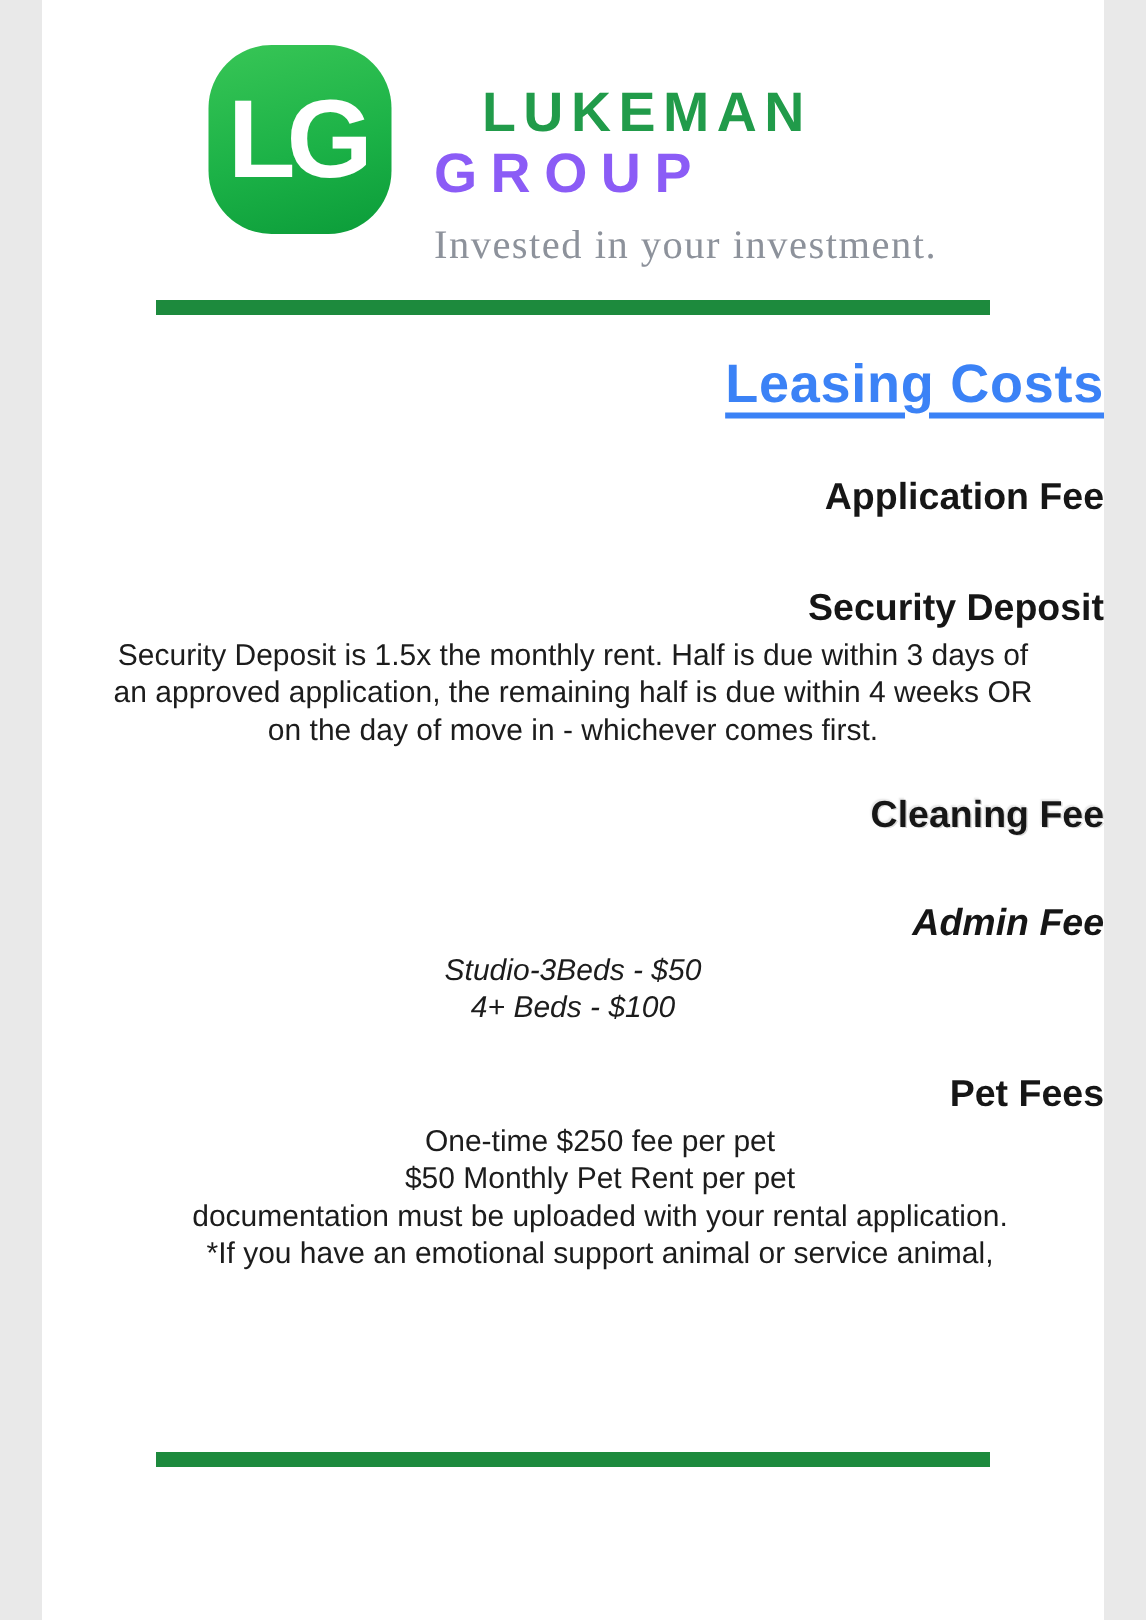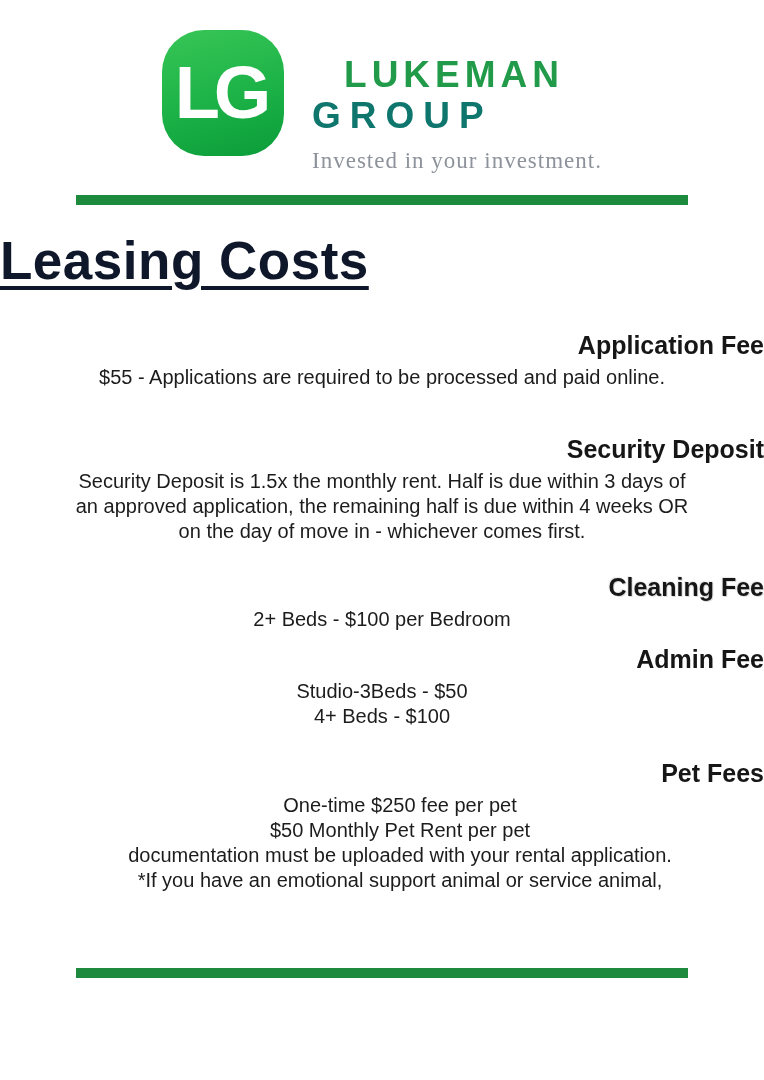--- a/index.html
+++ b/index.html
@@ -1,18 +1,18 @@
 <!DOCTYPE html>
 <html><head>
 <meta charset="utf-8">
 <style>
   html, body { margin: 0; padding: 0; background: #e9e9e9; }
   .page {
     position: relative;
-    width: 764px;
+    width: 708px;
     height: 1080px;
     margin: 0 auto;
     background: #ffffff;
     font-family: "Liberation Sans", sans-serif;
     color: #1c1c1c;
     overflow: hidden;
   }
 
   
   .brand {
@@ -44,31 +44,31 @@
   .brand-name-line1 {
     color: #219b4a;
     font-size: 37px;
     font-weight: 600;
     letter-spacing: 5px;
     line-height: 41px;
     white-space: nowrap;
     margin-left: 32px;
   }
   .brand-name-line2 {
-    color: #0f766e;
+    color: #8b5cf6;
     font-size: 37px;
     font-weight: 600;
     letter-spacing: 9px;
     line-height: 41px;
     white-space: nowrap;
   }
   .tagline {
     font-family: "Liberation Serif", serif;
     color: #8d929b;
-    font-size: 23px;
+    font-size: 27px;
     letter-spacing: 1px;
     margin-top: 12px;
     white-space: nowrap;
   }
 
   
   .rule {
     height: 10px;
     background: #1d8a3d;
     margin-left: 76px;
@@ -79,24 +79,24 @@
     position: absolute;
     left: 76px;
     right: 76px;
     top: 968px;
     margin: 0;
   }
 
   
   .title {
     margin: 25px 0 0 0;
-    text-align: left;
-    font-size: 53px;
+    text-align: right;
+    font-size: 36px;
     font-weight: 700;
-    color: #0f172a;
+    color: #3b82f6;
     text-decoration: underline;
     text-decoration-thickness: 4px;
     text-underline-offset: 7px;
     letter-spacing: 0.5px;
   }
 
   
   .section { text-align: center; }
   .section-heading {
     font-size: 25px;
@@ -110,21 +110,21 @@
     text-shadow: 1px 1px 0 rgba(130,130,130,0.28), -1px -1px 1px rgba(130,130,130,0.18);
   }
   .line {
     font-size: 20px;
     line-height: 25px;
     color: #1c1c1c;
   }
   #sec-application { margin-top: 39px; }
   #sec-security    { margin-top: 44px; }
   #sec-cleaning    { margin-top: 28px; }
-  #sec-admin       { margin-top: 12px; }
+  #sec-admin       { margin-top: 42px; font-style: italic; }
   #sec-pets        { margin-top: 29px; padding-left: 36px; }
 </style>
 </head>
 <body>
 
 <div class="page">
 
   <header class="brand">
     <div class="logo-mark">
       <span class="monogram">LG</span>
@@ -135,33 +135,31 @@
       <div class="tagline">Invested in your investment.</div>
     </div>
   </header>
 
   <div class="rule rule-top"></div>
 
   <h1 class="title">Leasing Costs</h1>
 
   <section class="section" id="sec-application">
     <div class="section-heading">Application Fee</div>
-    <div class="line">$55 - Applications are required to be processed and paid online.</div>
   </section>
 
   <section class="section" id="sec-security">
     <div class="section-heading">Security Deposit</div>
     <div class="line">Security Deposit is 1.5x the monthly rent. Half is due within 3 days of</div>
     <div class="line">an approved application, the remaining half is due within 4 weeks OR</div>
     <div class="line">on the day of move in - whichever comes first.</div>
   </section>
 
   <section class="section" id="sec-cleaning">
     <div class="section-heading ghost">Cleaning Fee</div>
-    <div class="line">2+ Beds - $100 per Bedroom</div>
   </section>
 
   <section class="section" id="sec-admin">
     <div class="section-heading">Admin Fee</div>
     <div class="line">Studio-3Beds - $50</div>
     <div class="line">4+ Beds - $100</div>
   </section>
 
   <section class="section" id="sec-pets">
     <div class="section-heading">Pet Fees</div>

